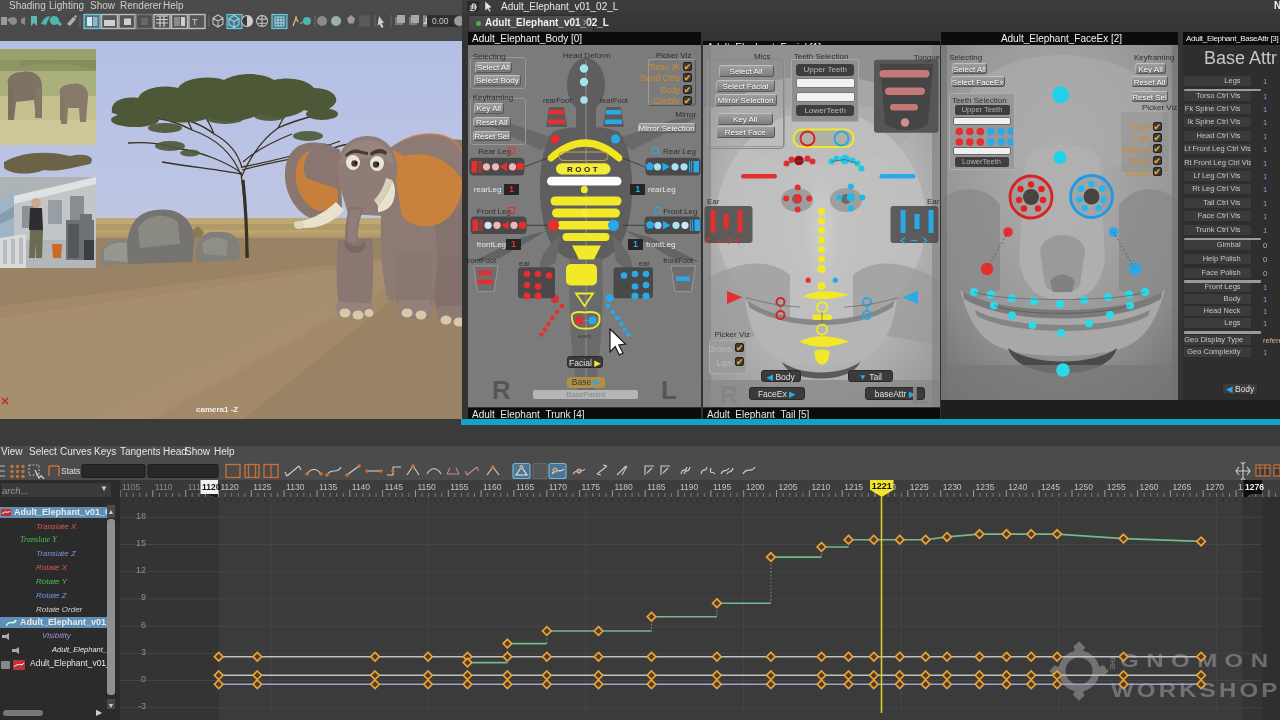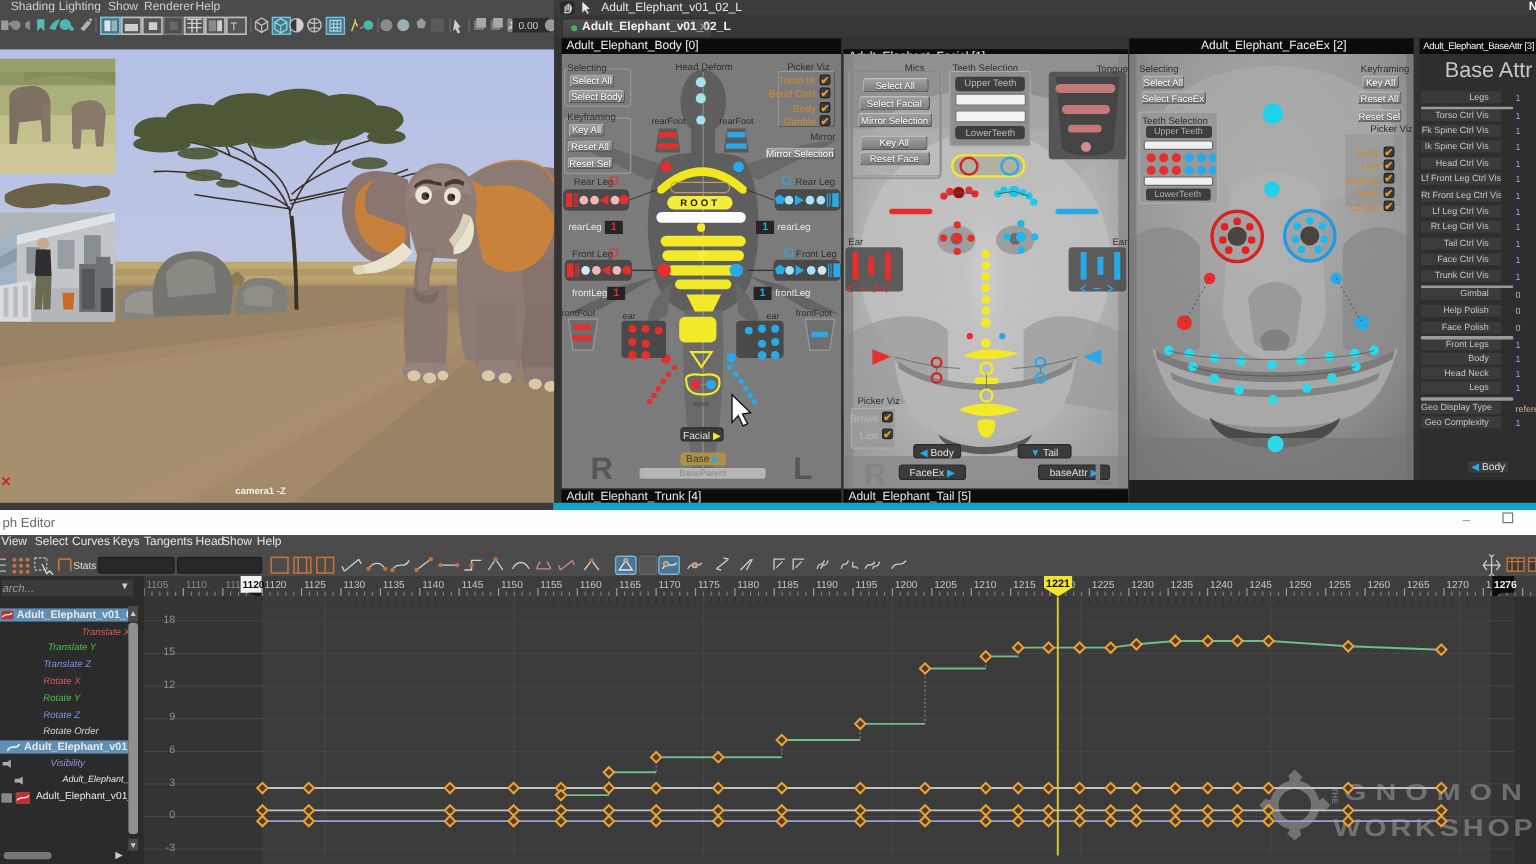--- a/index.html
+++ b/index.html
@@ -821,25 +821,20 @@
       <div class="abs" style="left:1.2px;top:192.5px;width:76.4px;height:2.5px;background:#9a9a9a;border-radius:1px;"></div>
       <div class="abs" style="left:1.2px;top:235px;width:76.4px;height:2.5px;background:#9a9a9a;border-radius:1px;"></div>
       <div class="abs" style="left:1.2px;top:286px;width:76.4px;height:2.5px;background:#9a9a9a;border-radius:1px;"></div>
     </div>
     <div class="dkbtn" style="left:760.2px;top:352.1px;width:36px;height:11.6px;line-height:11px;"><span style="color:#2aa9e8;">◀</span> Body</div>
   </div>
 </div>
 
 <div id="ge" class="abs">
   <div id="gecyan" class="abs"></div>
-  <div id="gewhite" class="abs">
-      <span style="position:absolute;left:2px;top:5px;">ph Editor</span>
-    <span style="position:absolute;left:1219px;top:3px;color:#888;">–</span>
-    <span style="position:absolute;left:1252px;top:2px;width:9px;height:9px;border:1px solid #777;"></span>
-  </div>
   <div id="gemenu" class="abs">
     <span style="position:absolute;left:1px">View</span>
       <span style="position:absolute;left:29px">Select</span>
     <span style="position:absolute;left:60px">Curves</span>
       <span style="position:absolute;left:94px">Keys</span>
     <span style="position:absolute;left:120px">Tangents</span>
       <span style="position:absolute;left:163px">Head</span>
     <span style="position:absolute;left:185px">Show</span>
       <span style="position:absolute;left:214px">Help</span>
   </div>
@@ -1148,22 +1143,22 @@
       </svg></div>
   <div id="geleft" class="abs">
     <div class="abs" style="left:0;top:2px;width:112px;height:16px;background:#3a3a3a;border:1px solid #2a2a2a;">
       <span style="position:absolute;left:1px;top:2px;color:#999;font-size:9.5px;font-style:italic;">arch...</span>
       <span style="position:absolute;right:3px;top:1px;color:#ccc;font-size:8px;">▼</span>
     </div>
     <div class="trow hl" style="top:27px;"><svg class="abs" style="left:1px;top:1px" width="11" height="9">
           <rect x="0" y="1" width="10" height="7" fill="#b33" rx="1"></rect>
           <path d="M1,6 C4,2 7,6 9,3" stroke="#fff" fill="none" stroke-width="1"></path>
         </svg><span style="padding-left:14px;">Adult_Elephant_v01_02_L:a</span></div>
-    <div class="trow it" style="top:41.5px;color:#e05555;"><span style="padding-left:36px;margin-left:32px;">Translate X</span></div>
-    <div class="trow it" style="top:55px;color:#4fbf4f;"><span style="padding-left:40px;">Translate Y</span></div>
+    <div class="trow it" style="top:41.5px;color:#e05555;"><span style="padding-left:36px;">Translate X</span></div>
+    <div class="trow it" style="top:55px;color:#4fbf4f;"><span style="padding-left:20px;font-family:Liberation Serif, serif;">Translate Y</span></div>
     <div class="trow it" style="top:69px;color:#7d92e0;"><span style="padding-left:36px;">Translate Z</span></div>
     <div class="trow it" style="top:83px;color:#e05555;"><span style="padding-left:36px;">Rotate X</span></div>
     <div class="trow it" style="top:97px;color:#4fbf4f;"><span style="padding-left:36px;">Rotate Y</span></div>
     <div class="trow it" style="top:111px;color:#7d92e0;"><span style="padding-left:36px;">Rotate Z</span></div>
     <div class="trow it" style="top:125px;color:#d0d0d0;"><span style="padding-left:36px;">Rotate Order</span></div>
     <div class="trow hl" style="top:137px;height:11px;"><svg class="abs" style="left:6px;top:1px" width="11" height="9">
           <path d="M0,8 C3,1 8,8 10,2" stroke="#cfe" fill="none" stroke-width="1.5"></path>
         </svg><span style="padding-left:20px;">Adult_Elephant_v01_02_l</span></div>
     <div class="trow it" style="top:151px;color:#9a8fd0;"><svg class="abs" style="left:2px;top:2px" width="9" height="7">
           <path d="M0,2 l4,0 3,-2 0,7 -3,-2 -4,0 Z" fill="#aaa"></path>

